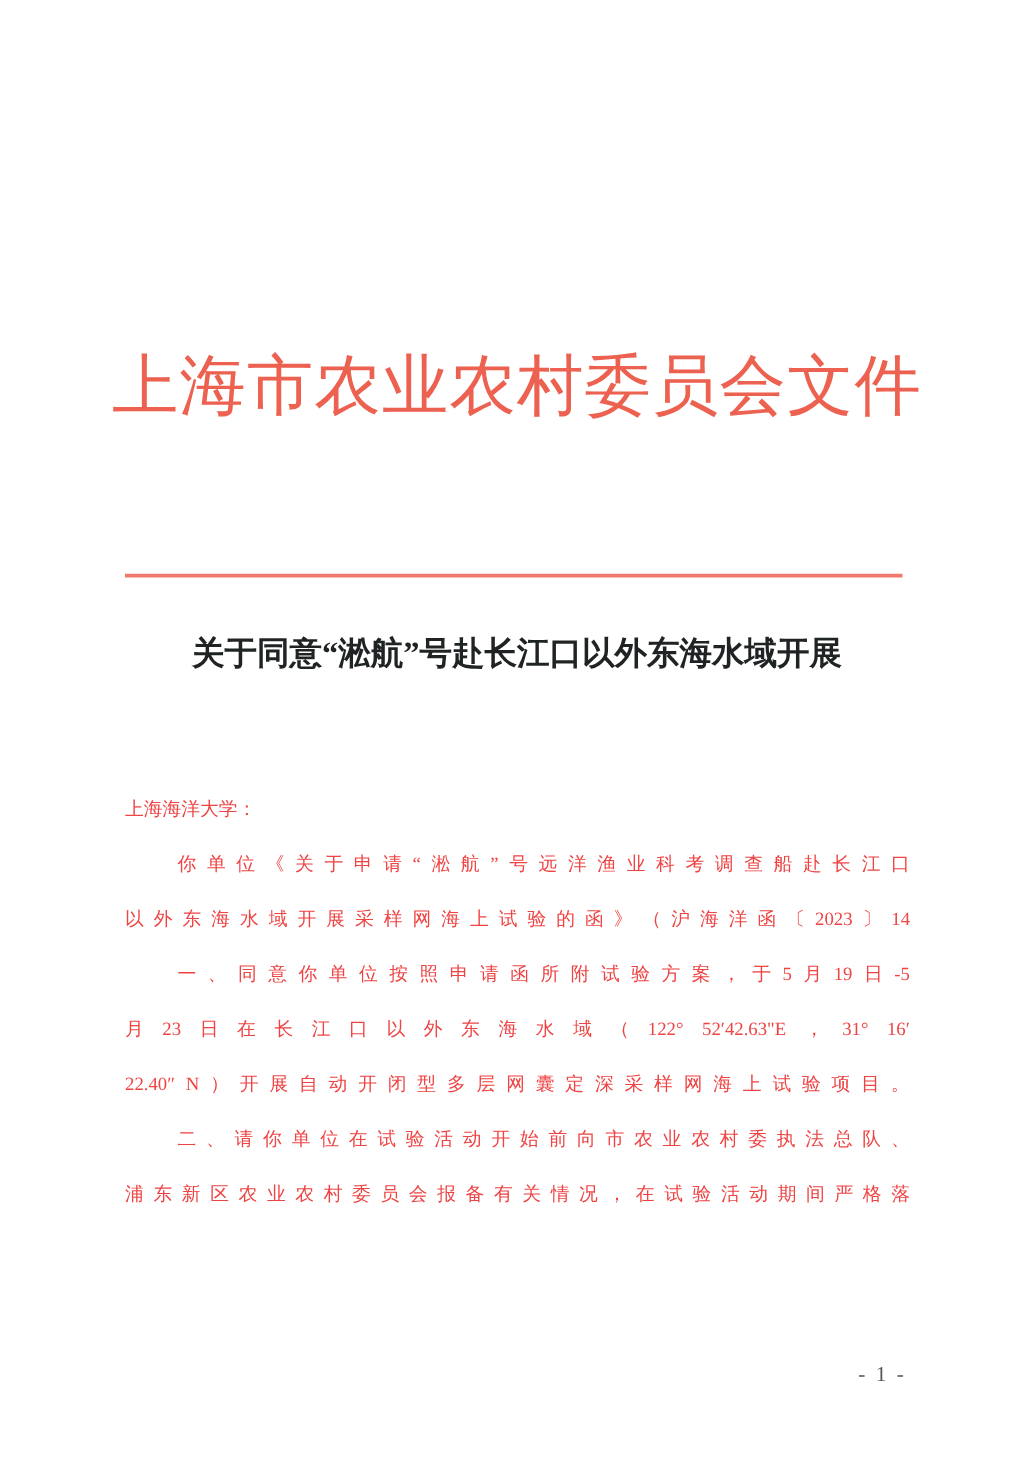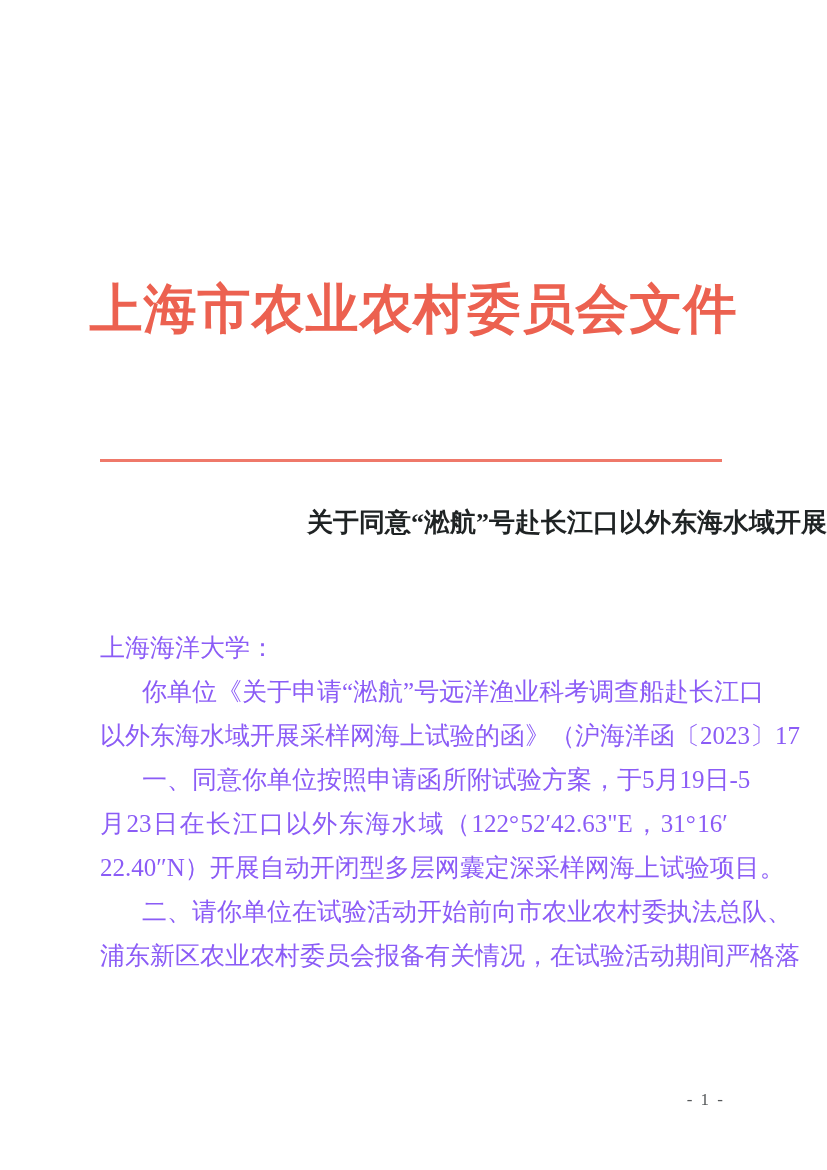--- a/index.html
+++ b/index.html
@@ -13,21 +13,21 @@
     color: #2f3133;
   }
   .agency-banner {
     position: absolute;
     top: 278px;
     left: 0;
     width: 100%;
     text-align: center;
     font-size: 53px;
     line-height: 62px;
-    font-weight: bold;
+    font-weight: normal;
     letter-spacing: 1px;
     color: var(--accent, #ec6150);
     white-space: nowrap;
   }
   .doc-number {
     position: absolute;
     top: 416px;
     left: 0;
     width: 100%;
     text-align: center;
@@ -50,28 +50,28 @@
     position: absolute;
     top: 501px;
     left: 0;
     width: 100%;
     text-align: center;
     font-weight: bold;
     font-size: 26px;
     line-height: 44px;
     color: #1f2324;
   }
-  .doc-title .title-line { white-space: nowrap; text-align: right; }
+  .doc-title .title-line { white-space: nowrap; }
   .doc-body {
     position: absolute;
     top: 626px;
     left: 100px;
     width: 628px;
-    font-size: 25px;
-    color: #8b5cf6;
+    font-size: 15px;
+    color: #ef4444;
   }
   .body-line {
     height: 44px;
     line-height: 44px;
     white-space: nowrap;
   }
   .body-line.indent { padding-left: 42px; }
   .body-line.fill {
     display: flex;
     justify-content: space-between;
@@ -153,21 +153,21 @@
         <span>函</span>
         <span>》</span>
         <span>（</span>
         <span>沪</span>
         <span>海</span>
         <span>洋</span>
         <span>函</span>
         <span>〔</span>
         <span>2023</span>
         <span>〕</span>
-        <span>17</span>
+        <span>14</span>
       </div>
       <div class="body-line indent fill">
         <span>一</span>
         <span>、</span>
         <span>同</span>
         <span>意</span>
         <span>你</span>
         <span>单</span>
         <span>位</span>
         <span>按</span>

